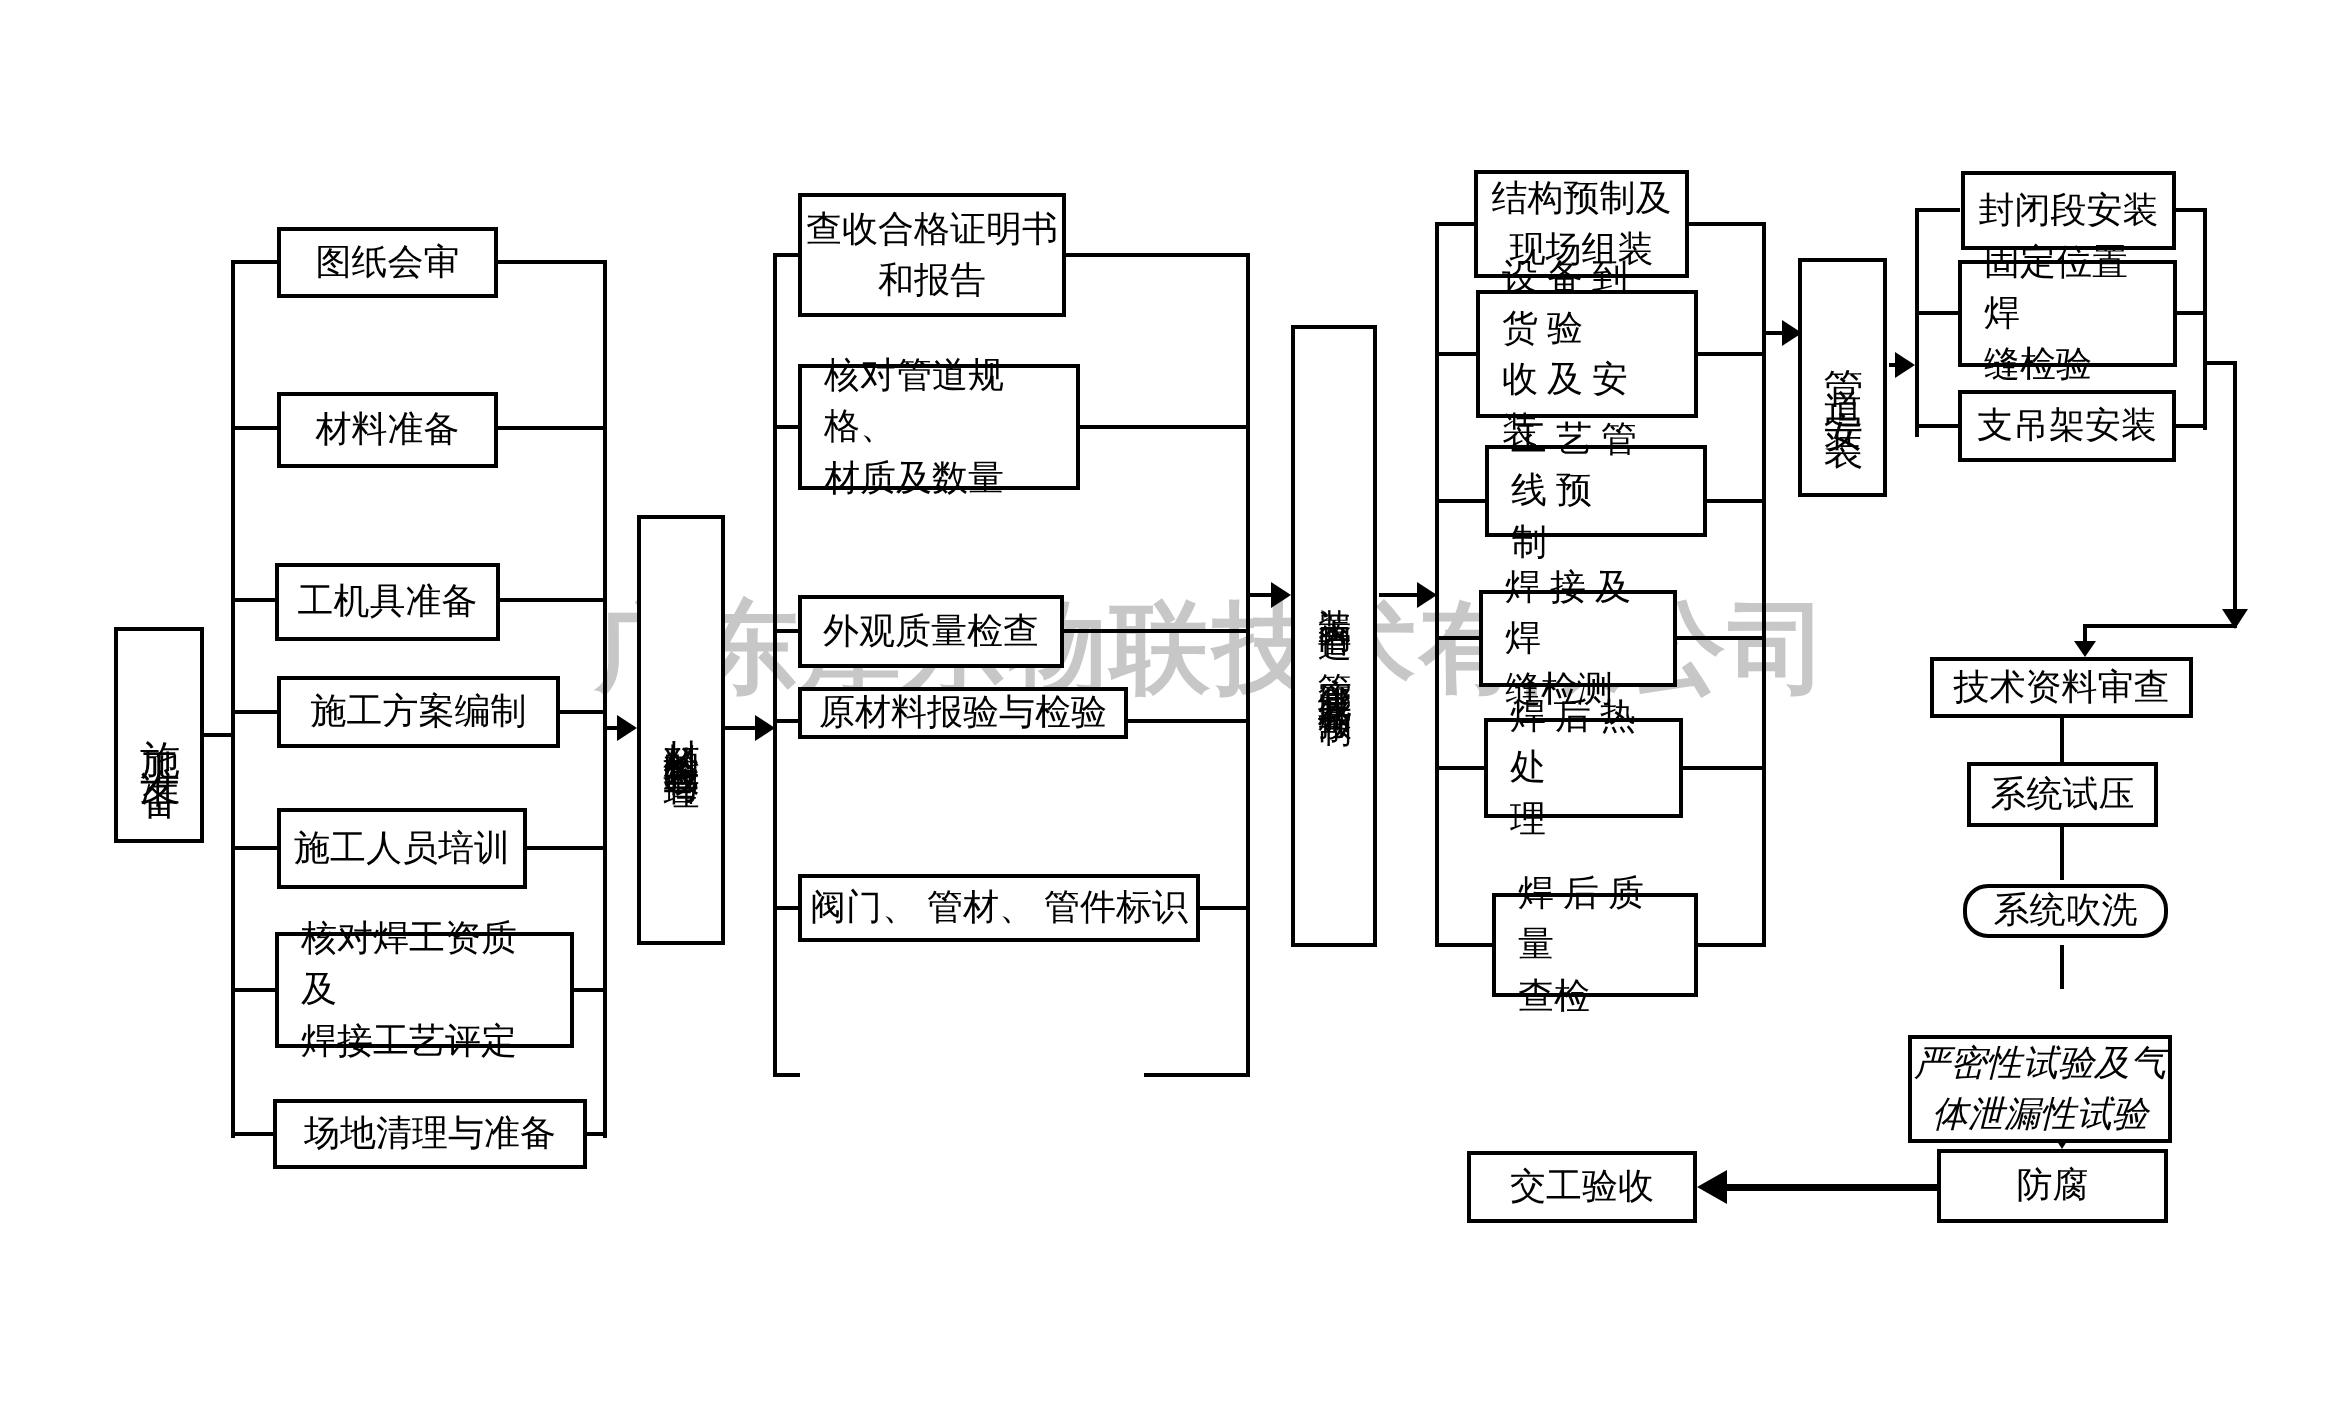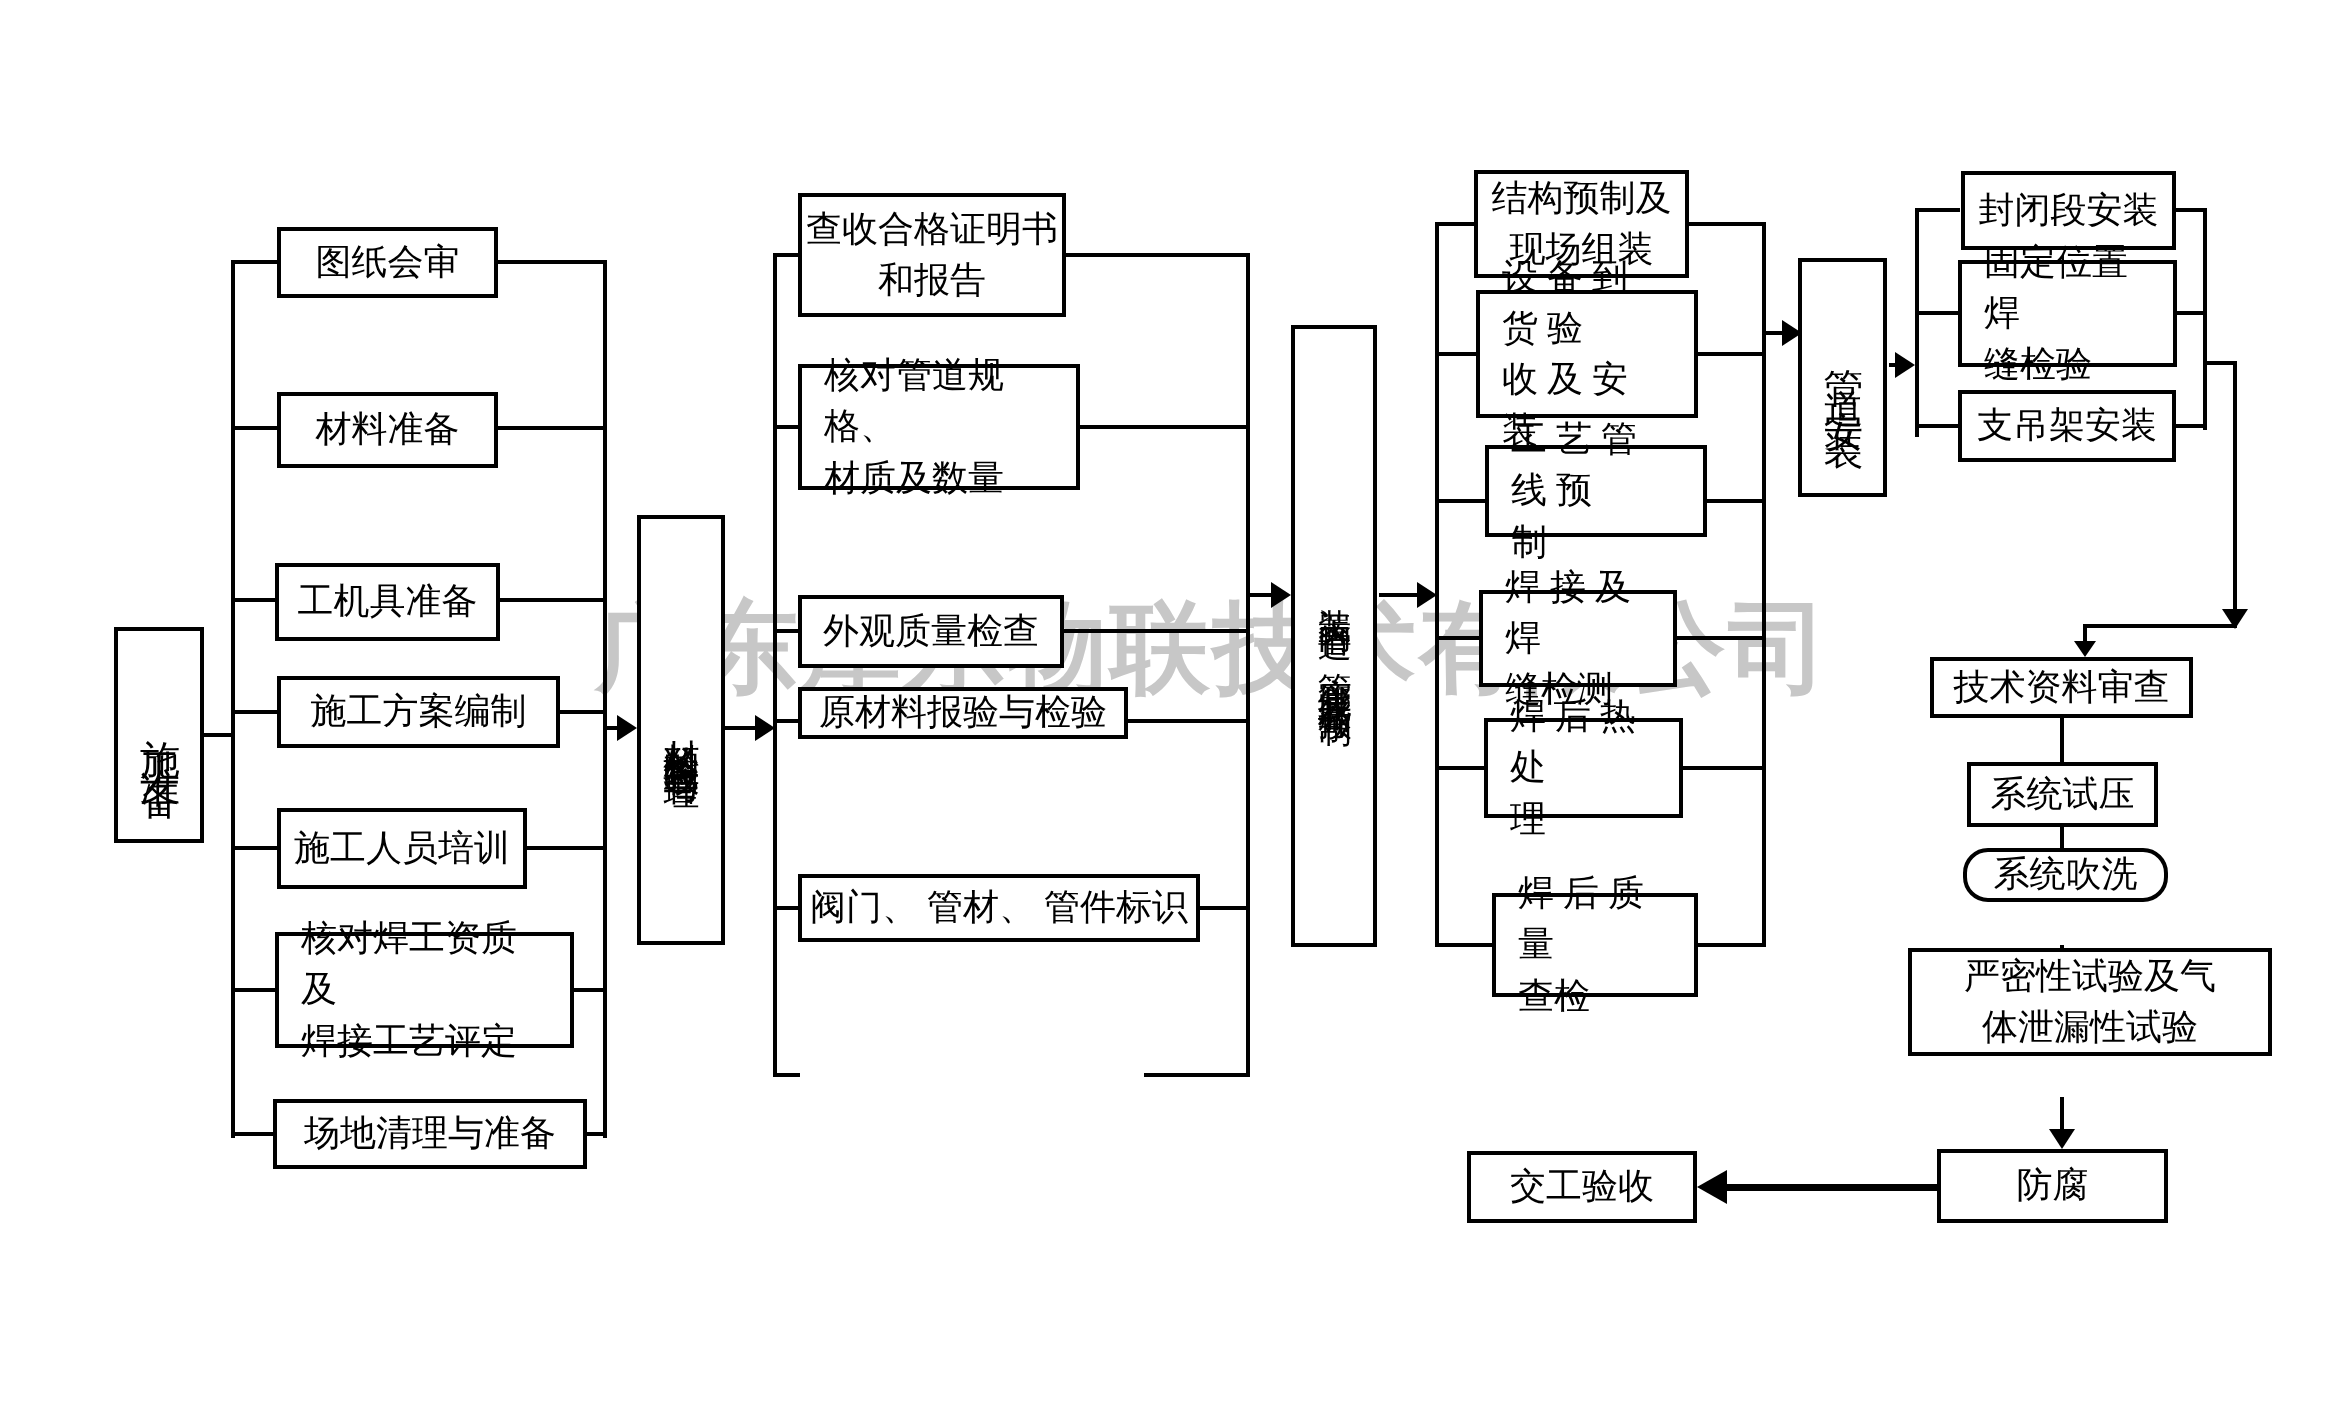--- a/index.html
+++ b/index.html
@@ -135,24 +135,24 @@
     </div>
     <div class="node" style="left: 1958px; top: 390px; width: 218px; height: 72px;">
       <span>支吊架安装</span>
     </div>
     <div class="node" style="left: 1930px; top: 657px; width: 263px; height: 61px;">
       <span>技术资料审查</span>
     </div>
     <div class="node" style="left: 1967px; top: 762px; width: 191px; height: 65px;">
       <span>系统试压</span>
     </div>
-    <div class="node" style="left: 1963px; top: 848px; width: 205px; height: 54px; border-radius: 25px;">
+    <div class="node" style="left: 1963px; top: 884px; width: 205px; height: 54px; border-radius: 25px;">
       <span>系统吹洗</span>
     </div>
-    <div class="node" style="left: 1908px; top: 948px; width: 364px; height: 108px;">
+    <div class="node" style="left: 1908px; top: 1035px; width: 264px; height: 108px; font-style: italic;">
       <span>严密性试验及气
 体泄漏性试验</span>
     </div>
     <div class="node" style="left: 1937px; top: 1149px; width: 231px; height: 74px;">
       <span>防腐</span>
     </div>
     <div class="node" style="left: 1467px; top: 1151px; width: 230px; height: 72px;">
       <span>交工验收</span>
     </div>
     <div class="edge" style="left: 231px; top: 260px; width: 4px; height: 878px;"></div>

